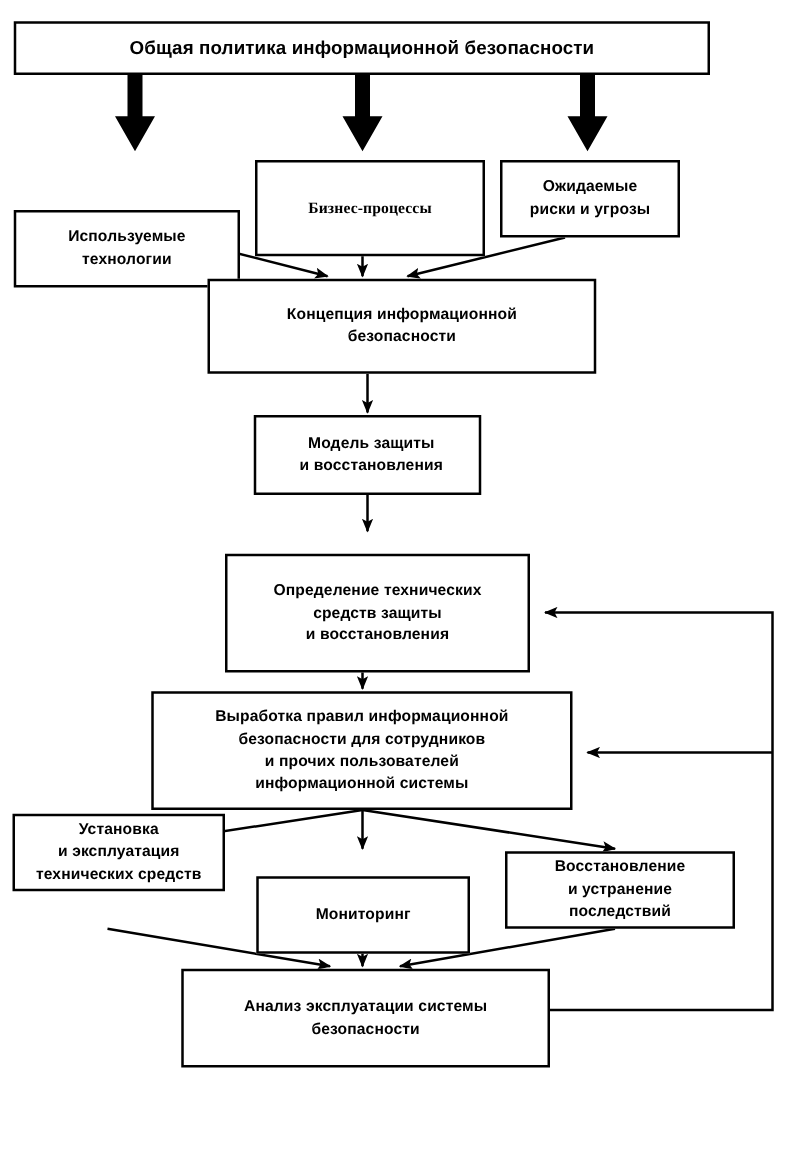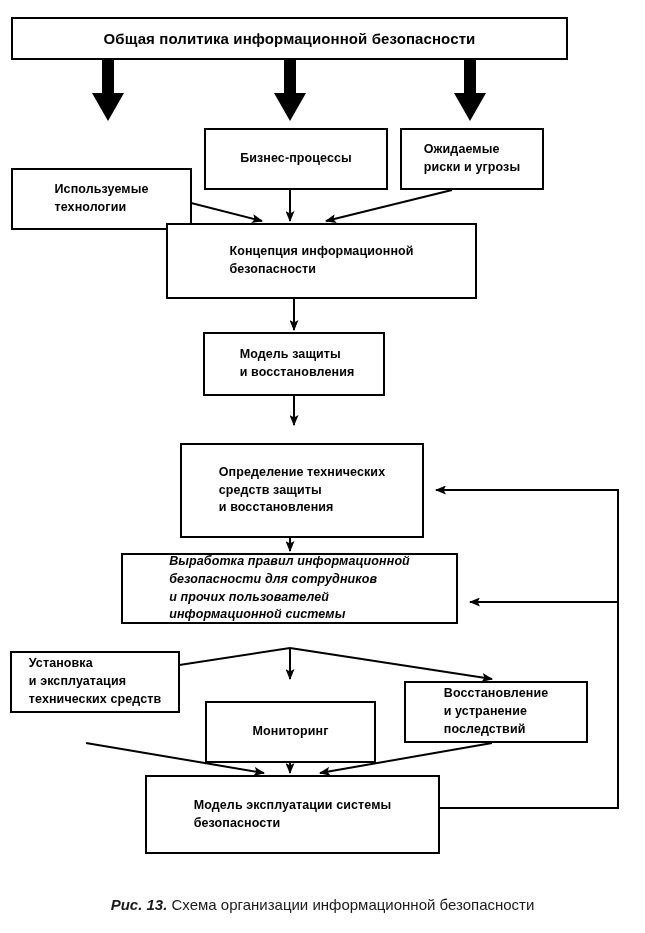--- a/index.html
+++ b/index.html
@@ -30,20 +30,21 @@
     pointer-events: none;
   }
   .node {
     position: absolute;
     box-sizing: border-box;
     border: 2px solid #000000;
     background: #ffffff;
     display: flex;
     align-items: center;
     justify-content: center;
+    text-align: center;
     font-size: 12.5px;
     line-height: 1.42;
     font-weight: 700;
     letter-spacing: 0.1px;
     padding: 2px 6px;
     z-index: 2;
   }
   .node .node-label {
     display: block;
     white-space: pre-line;
@@ -148,21 +149,21 @@
 
   <div class="node title-node" style="left:11px; top:17px; width:557px; height:43px;">
     <span class="node-label">Общая политика информационной безопасности</span>
   </div>
 
   <div class="node" style="left:11px; top:128px; width:181px; height:62px;margin-top:40px;">
     <span class="node-label">Используемые
 технологии</span>
   </div>
 
-  <div class="node" style="left:204px; top:128px; width:184px; height:62px;">
+  <div class="node" style="left:204px; top:128px; width:184px; height:77px;font-family:Liberation Serif, serif;">
     <span class="node-label">Бизнес-процессы</span>
   </div>
 
   <div class="node" style="left:400px; top:128px; width:144px; height:62px;">
     <span class="node-label">Ожидаемые
 риски и угрозы</span>
   </div>
 
   <div class="node mid-node" style="left:166px; top:223px; width:311px; height:76px;">
     <span class="node-label">Концепция информационной
@@ -173,21 +174,21 @@
     <span class="node-label">Модель защиты
 и восстановления</span>
   </div>
 
   <div class="node mid-node" style="left:180px; top:427px; width:244px; height:95px;margin-top:16px;">
     <span class="node-label">Определение технических
 средств защиты
 и восстановления</span>
   </div>
 
-  <div class="node mid-node" style="left:121px; top:553px; width:337px; height:71px;font-style:italic;">
+  <div class="node mid-node" style="left:121px; top:553px; width:337px; height:95px;">
     <span class="node-label">Выработка правил информационной
 безопасности для сотрудников
 и прочих пользователей
 информационной системы</span>
   </div>
 
   <div class="node" style="left:10px; top:651px; width:170px; height:62px;">
     <span class="node-label">Установка
 и эксплуатация
 технических средств</span>
@@ -197,21 +198,18 @@
     <span class="node-label">Мониторинг</span>
   </div>
 
   <div class="node" style="left:404px; top:681px; width:184px; height:62px;">
     <span class="node-label">Восстановление
 и устранение
 последствий</span>
   </div>
 
   <div class="node mid-node" style="left:145px; top:775px; width:295px; height:79px;">
-    <span class="node-label">Модель эксплуатации системы
+    <span class="node-label">Анализ эксплуатации системы
 безопасности</span>
   </div>
 
-  <div id="caption">
-    <span class="fig-num">Рис. 13.</span><span class="cap-text"> Схема организации информационной безопасности</span>
-  </div>
 
 </div>
 
 </body></html>

